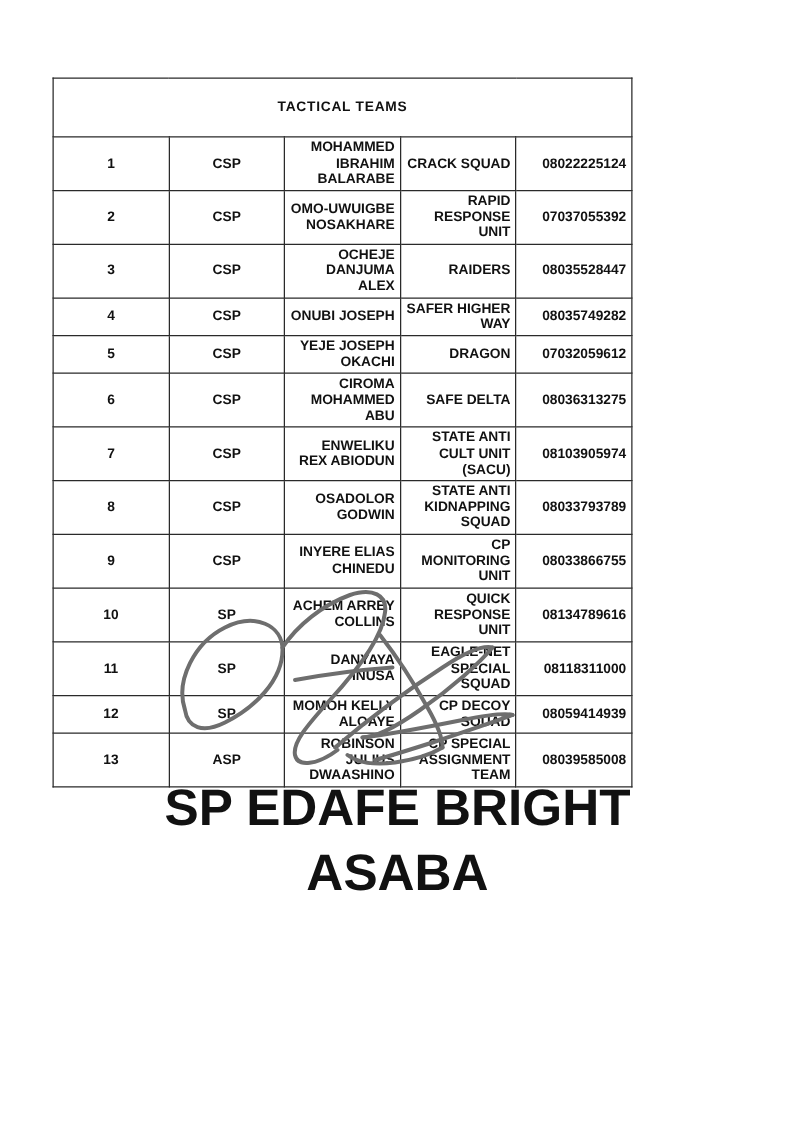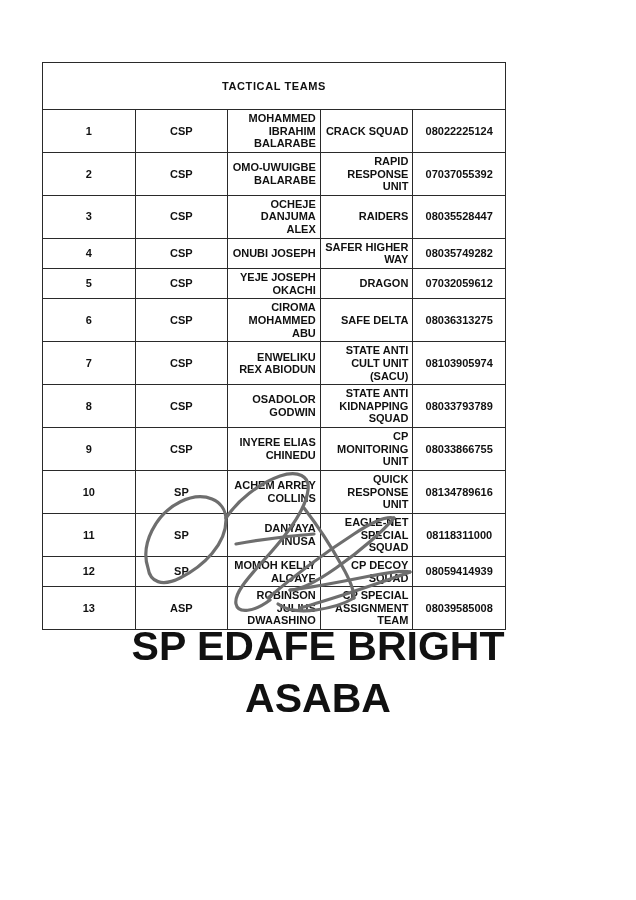--- a/index.html
+++ b/index.html
@@ -49,21 +49,21 @@
     font-size: 11.5px;
     letter-spacing: 0.6px;
     font-weight: bold;
     height: 42px;
     padding: 4px;
   }
   .c-sn    { width: 22px;  text-align: center; }
   .c-rank  { width: 48px;  text-align: center; }
   .c-name  { width: 208px; text-align: right; padding-left: 8px; }
   .c-unit  { width: 168px; text-align: right; }
-  .c-phone { width: 106px; text-align: center; }
+  .c-phone { width: 106px; text-align: right; }
 
   tr.row td { height: 17px; }
   tr.row.tall td { height: 31px; }
 
   
   .sig-area {
     position: absolute;
     left: 0;
     top: 430px;
     width: 508px;
@@ -107,21 +107,21 @@
           <tr class="row">
             <td class="c-sn">1</td>
             <td class="c-rank">CSP</td>
             <td class="c-name">MOHAMMED IBRAHIM BALARABE</td>
             <td class="c-unit">CRACK SQUAD</td>
             <td class="c-phone">08022225124</td>
           </tr>
           <tr class="row">
             <td class="c-sn">2</td>
             <td class="c-rank">CSP</td>
-            <td class="c-name">OMO-UWUIGBE BALARABE</td>
+            <td class="c-name">OMO-UWUIGBE NOSAKHARE</td>
             <td class="c-unit">RAPID RESPONSE UNIT</td>
             <td class="c-phone">07037055392</td>
           </tr>
           <tr class="row">
             <td class="c-sn">3</td>
             <td class="c-rank">CSP</td>
             <td class="c-name">OCHEJE DANJUMA ALEX</td>
             <td class="c-unit">RAIDERS</td>
             <td class="c-phone">08035528447</td>
           </tr>

